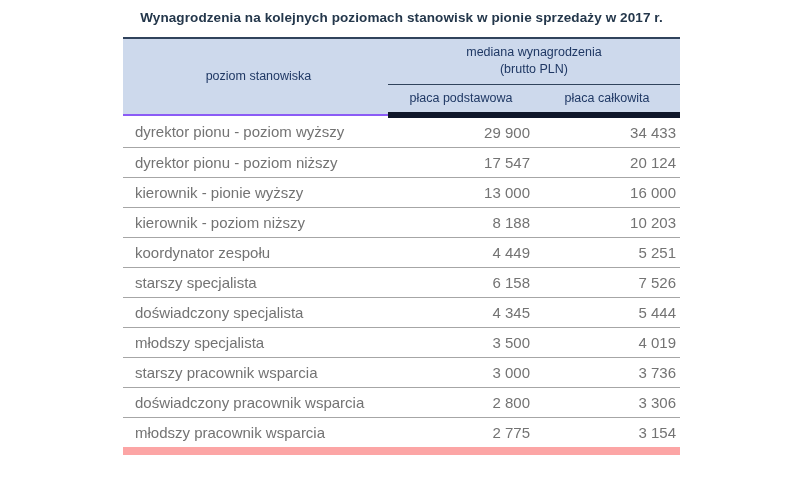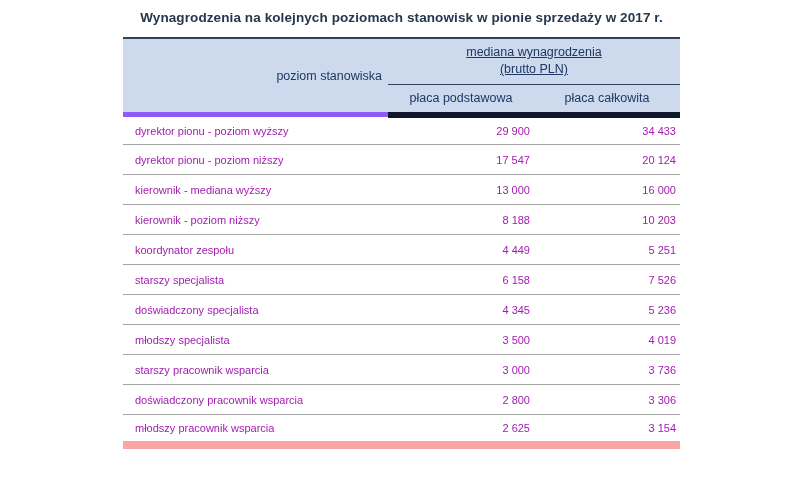--- a/index.html
+++ b/index.html
@@ -29,43 +29,42 @@
   table.salary col.c-level { width: 265px; }
   table.salary col.c-num   { width: 146px; }
 
   thead th {
     background: #cdd9ec;
     color: #1f3864;
     font-weight: normal;
     font-size: 12.5px;
   }
   th.col-level {
-    text-align: right;
+    text-align: center;
     padding: 6px 6px 6px 12px;
     vertical-align: middle;
     border-top: 2px solid #30435c;
-    border-bottom: 5px solid #8b5cf6;
+    border-bottom: 2px solid #8b5cf6;
   }
   th.group-header {
     text-align: center;
     padding: 5px 4px 6px 4px;
     line-height: 1.35;
     border-top: 2px solid #30435c;
     border-bottom: 1px solid #30435c;
-    text-decoration: underline;
   }
   th.sub {
     text-align: center;
     padding: 6px 4px 7px 4px;
     border-bottom: 6px solid #0f172a;
   }
 
   tbody td {
-    font-size: 11px;
-    color: #a21caf;
+    font-size: 15px;
+    color: #737373;
     height: 30px;
     padding: 6px 4px;
     background: #ffffff;
     border-bottom: 1px solid #a6a6a6;
   }
   tbody td.level { text-align: left; padding-left: 12px; }
   tbody td.num   { text-align: right; }
   tbody tr:last-child td { border-bottom: 8px solid #fca5a5; }
 
   .footer {
@@ -106,21 +105,21 @@
         <td class="level">dyrektor pionu - poziom wyższy</td>
         <td class="num">29 900</td>
         <td class="num">34 433</td>
       </tr>
       <tr>
         <td class="level">dyrektor pionu - poziom niższy</td>
         <td class="num">17 547</td>
         <td class="num">20 124</td>
       </tr>
       <tr>
-        <td class="level">kierownik - mediana wyższy</td>
+        <td class="level">kierownik - pionie wyższy</td>
         <td class="num">13 000</td>
         <td class="num">16 000</td>
       </tr>
       <tr>
         <td class="level">kierownik - poziom niższy</td>
         <td class="num">8 188</td>
         <td class="num">10 203</td>
       </tr>
       <tr>
         <td class="level">koordynator zespołu</td>
@@ -128,39 +127,39 @@
         <td class="num">5 251</td>
       </tr>
       <tr>
         <td class="level">starszy specjalista</td>
         <td class="num">6 158</td>
         <td class="num">7 526</td>
       </tr>
       <tr>
         <td class="level">doświadczony specjalista</td>
         <td class="num">4 345</td>
-        <td class="num">5 236</td>
+        <td class="num">5 444</td>
       </tr>
       <tr>
         <td class="level">młodszy specjalista</td>
         <td class="num">3 500</td>
         <td class="num">4 019</td>
       </tr>
       <tr>
         <td class="level">starszy pracownik wsparcia</td>
         <td class="num">3 000</td>
         <td class="num">3 736</td>
       </tr>
       <tr>
         <td class="level">doświadczony pracownik wsparcia</td>
         <td class="num">2 800</td>
         <td class="num">3 306</td>
       </tr>
       <tr>
         <td class="level">młodszy pracownik wsparcia</td>
-        <td class="num">2 625</td>
+        <td class="num">2 775</td>
         <td class="num">3 154</td>
       </tr>
     </tbody>
   </table>
 
 
 </div>
 
 </body></html>

